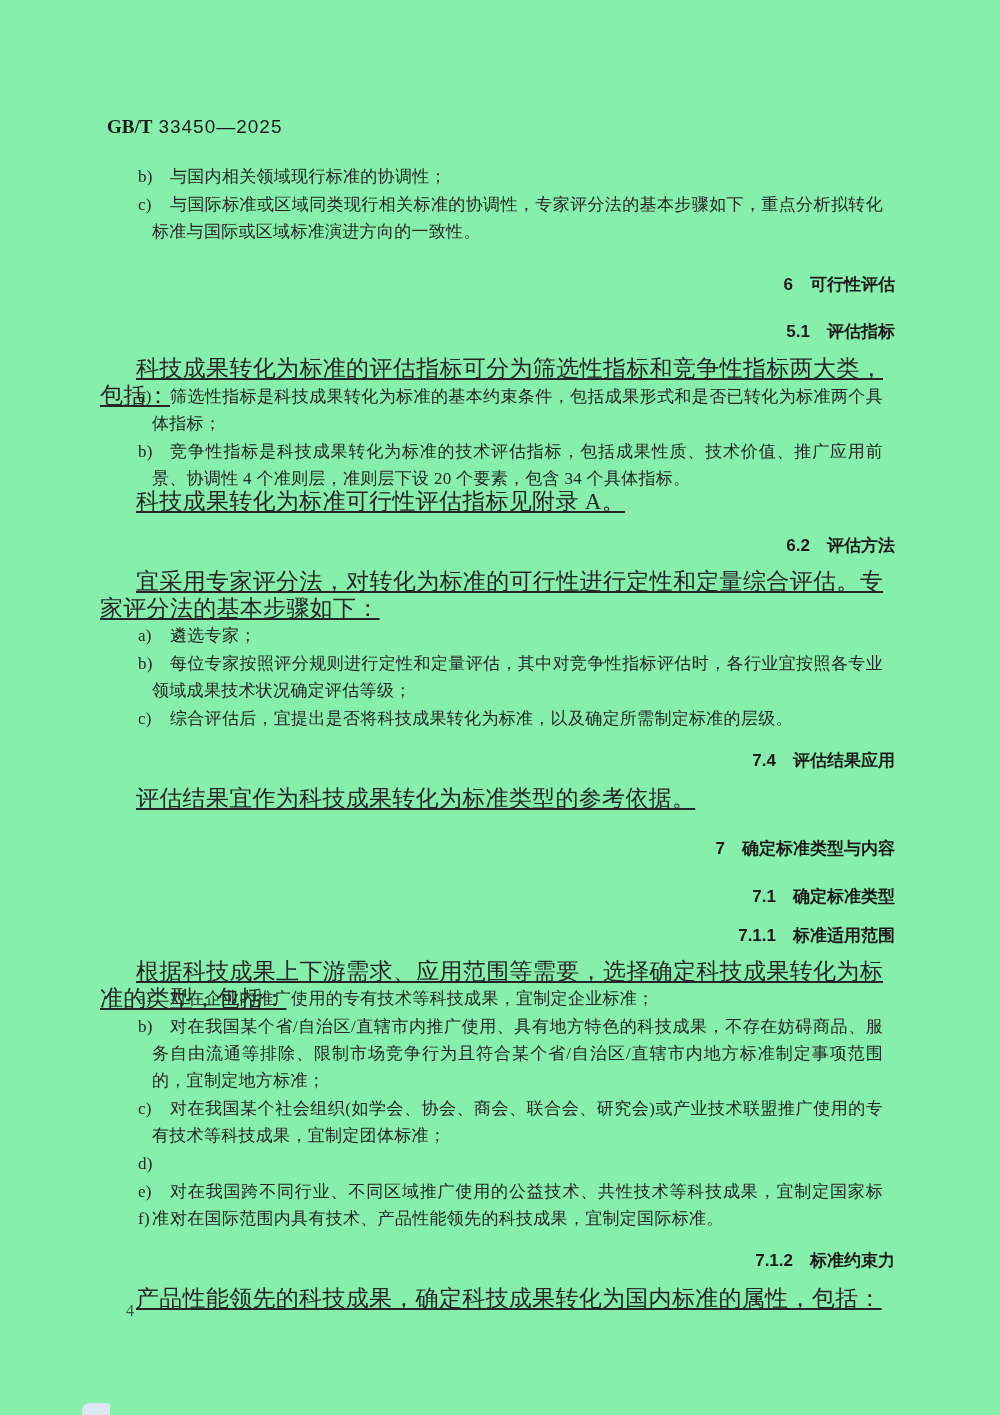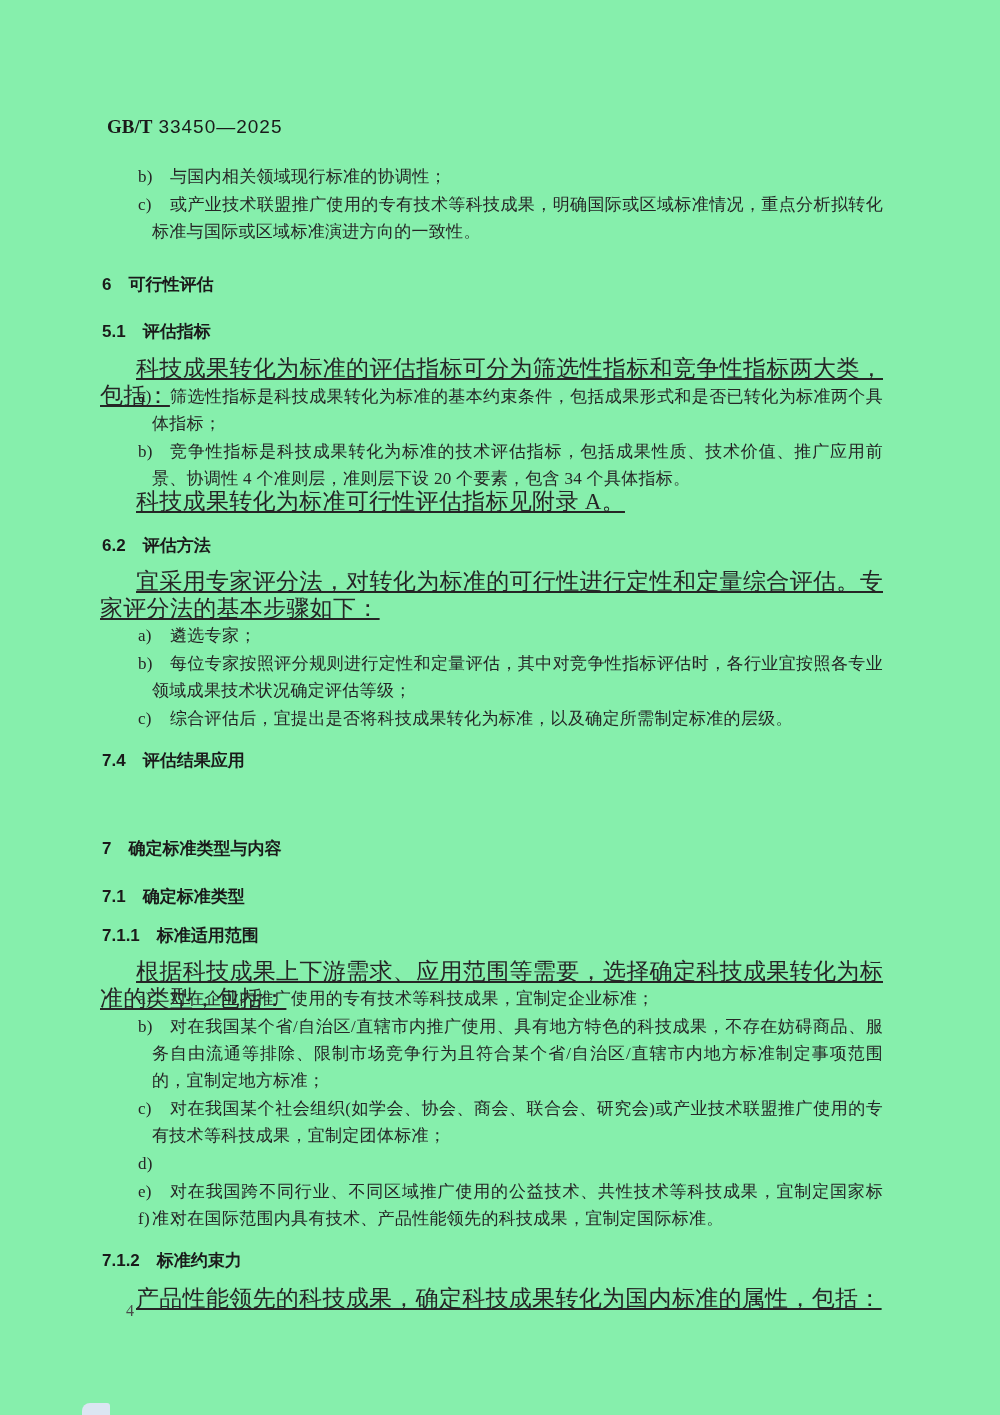--- a/index.html
+++ b/index.html
@@ -31,28 +31,29 @@
   }
   .std-num {
     font-family: "Liberation Sans", "DejaVu Sans", sans-serif;
     font-weight: 400;
     margin-left: 6px;
     letter-spacing: 1px;
   }
   
   .hd {
     position: absolute;
-    left: 102px;
+    left: 115px;
     width: 780px;
     font-family: "Liberation Sans", "DejaVu Sans", sans-serif;
     font-weight: 700;
     font-size: 17px;
     line-height: 27px;
     color: #1a1a1a;
     white-space: nowrap;
+    text-align: right;
   }
   .hd .h-num { margin-right: 17px; }
   
   .para {
     position: absolute;
     left: 100px;
     width: 783px;
     font-size: 23px;
     line-height: 27px;
     text-indent: 36px;
@@ -103,21 +104,21 @@
 <div class="page">
 
   <div class="std-header">
     <span class="std-prefix">GB/T</span><span class="std-num">33450—2025</span>
   </div>
 
   <div class="li" style="top:163px">
     <span class="li-m">b)</span><span>与国内相关领域现行标准的协调性；</span>
   </div>
   <div class="li" style="top:191px">
-    <span class="li-m">c)</span><span>或产业技术联盟推广使用的专有技术等科技成果，明确国际或区域标准情况，重点分析拟转化标准与国际或区域标准演进方向的一致性。</span>
+    <span class="li-m">c)</span><span>与国际标准或区域同类现行相关标准的协调性，专家评分法的基本步骤如下，重点分析拟转化标准与国际或区域标准演进方向的一致性。</span>
   </div>
 
   <div class="hd" style="top:271px">
     <span class="h-num">6</span><span>可行性评估</span>
   </div>
 
   <div class="hd" style="top:318px">
     <span class="h-num">5.1</span><span>评估指标</span>
   </div>
   <div class="para" style="top:355px">科技成果转化为标准的评估指标可分为筛选性指标和竞争性指标两大类，包括：</div>
@@ -139,20 +140,21 @@
   <div class="li" style="top:650px">
     <span class="li-m">b)</span><span>每位专家按照评分规则进行定性和定量评估，其中对竞争性指标评估时，各行业宜按照各专业领域成果技术状况确定评估等级；</span>
   </div>
   <div class="li" style="top:705px">
     <span class="li-m">c)</span><span>综合评估后，宜提出是否将科技成果转化为标准，以及确定所需制定标准的层级。</span>
   </div>
 
   <div class="hd" style="top:747px">
     <span class="h-num">7.4</span><span>评估结果应用</span>
   </div>
+  <div class="para" style="top:785px">评估结果宜作为科技成果转化为标准类型的参考依据。</div>
 
   <div class="hd" style="top:835px">
     <span class="h-num">7</span><span>确定标准类型与内容</span>
   </div>
 
   <div class="hd" style="top:883px">
     <span class="h-num">7.1</span><span>确定标准类型</span>
   </div>
 
   <div class="hd" style="top:922px">

